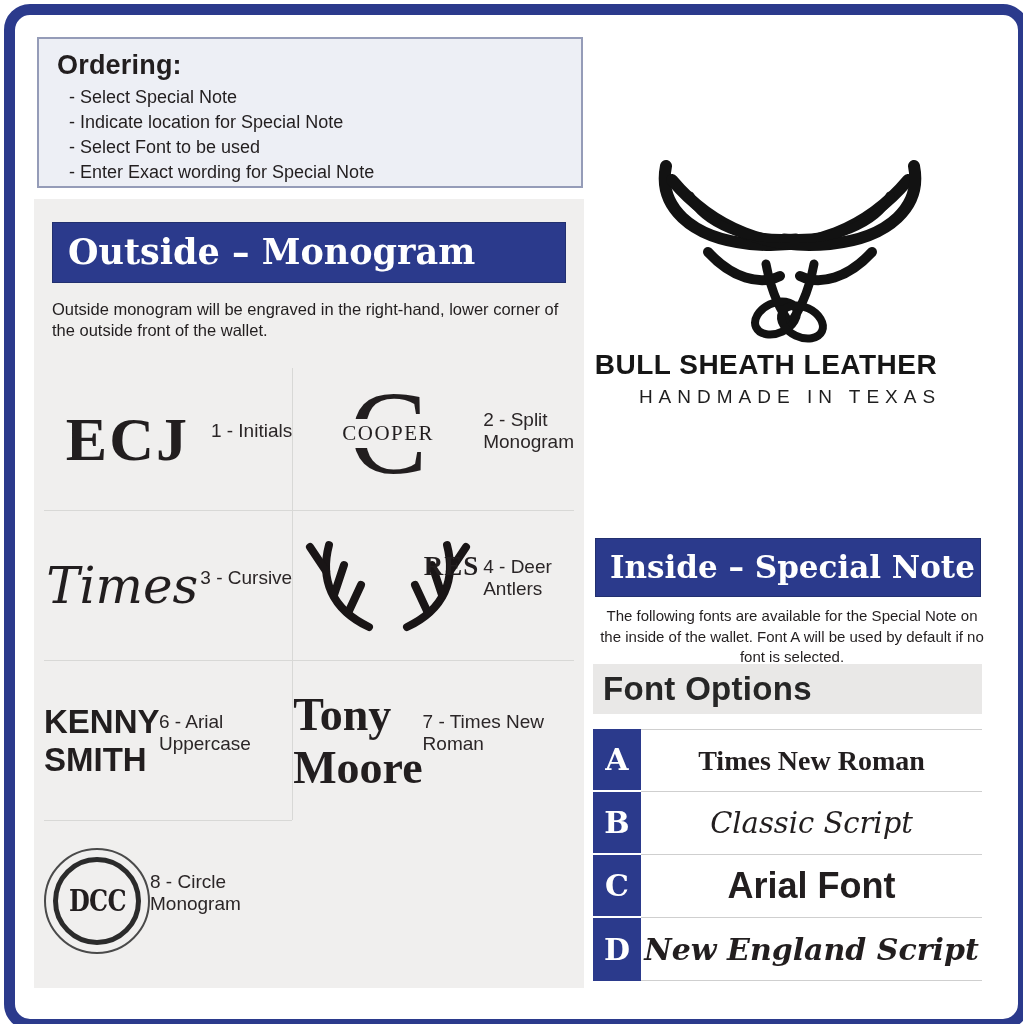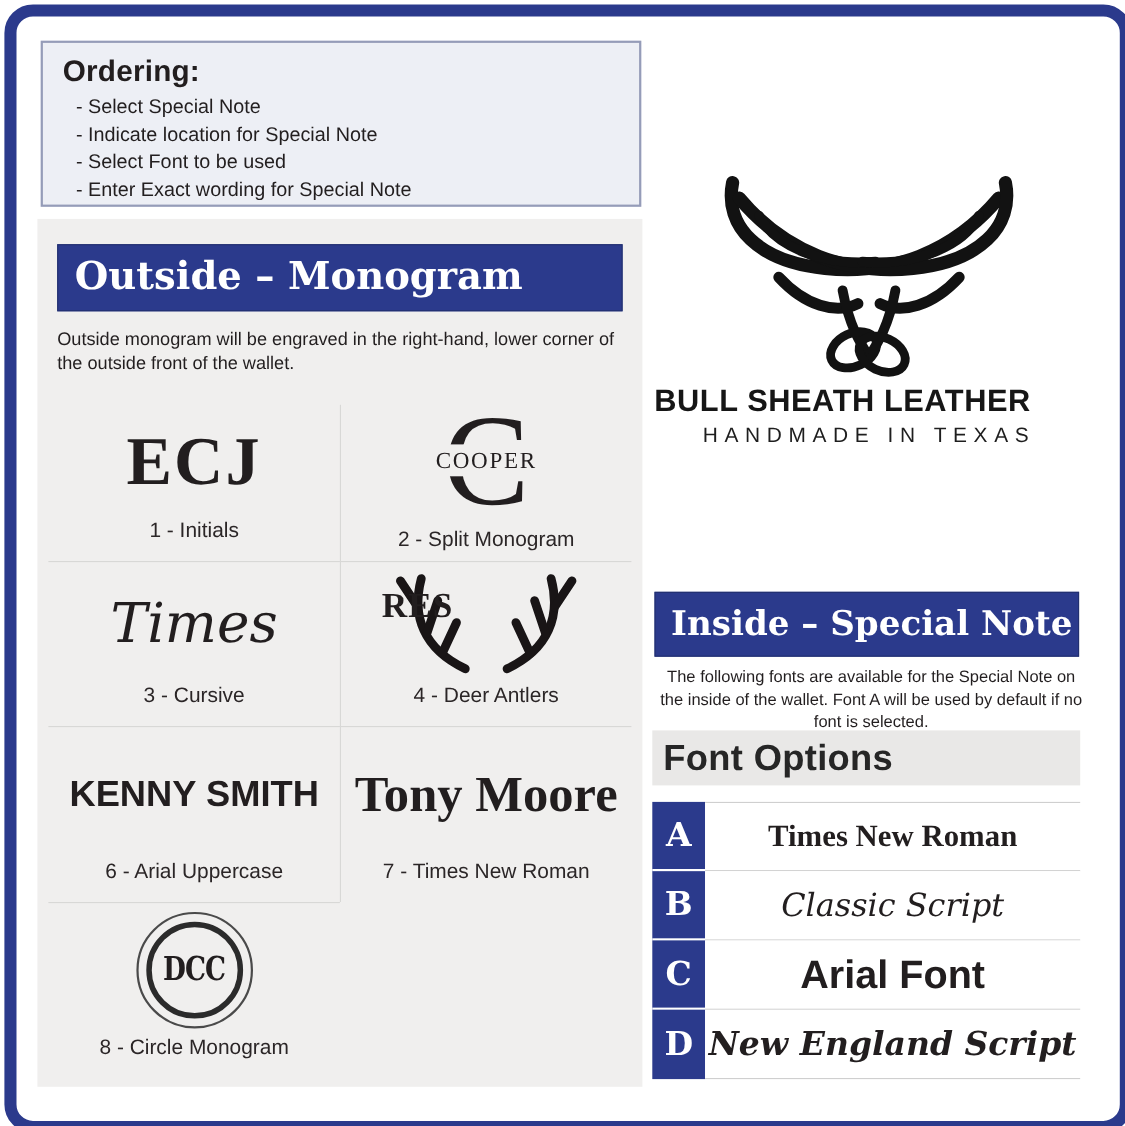--- a/index.html
+++ b/index.html
@@ -40,43 +40,43 @@
   }
   .outside-desc {
     position: absolute; left: 18px; top: 100px; width: 514px;
     font-size: 16.5px; line-height: 21px;
   }
   .monogram-grid {
     position: absolute; left: 10px; top: 169px; width: 530px; height: 612px;
     display: grid; grid-template-columns: 1fr 1fr;
     grid-template-rows: 142px 150px 160px 160px;
   }
-  .m-cell { display: flex; flex-direction: column; align-items: center; }
+  .m-cell { display: flex; align-items: center; }
   .m-cell:nth-child(even) { border-left: 1px solid #d8d8d6; }
   .m-cell:nth-child(n+3) { border-top: 1px solid #d8d8d6; }
   .m-sample { flex: 1; display: flex; align-items: center; justify-content: center; width: 100%; }
   .m-label { font-size: 19px; padding-bottom: 16px; color: #2b2627; }
 
   .style-initials { font-family: "Liberation Serif", serif; font-weight: bold; font-size: 62px; letter-spacing: 2px; }
   .split-wrap { position: relative; width: 190px; height: 112px; }
   .split-big-letter {
     position: absolute; left: 0; right: 0; top: -8px; text-align: center;
     font-family: "Liberation Serif", serif; font-size: 118px; line-height: 118px; font-weight: normal;
   }
   .split-word {
     position: absolute; left: 0; right: 0; top: 36px; text-align: center;
     background: #f0efee; font-family: "Liberation Serif", serif;
     font-size: 21px; letter-spacing: 1.5px; padding: 2px 0;
   }
   .style-cursive { font-family: "DejaVu Serif", serif; font-style: italic; font-size: 50px; }
   .antler-wrap { position: relative; width: 190px; height: 102px; }
   .antler-wrap svg { position: absolute; left: 0; top: 0; }
   .antler-text {
-    position: absolute; left: 0; right: 16px; top: 16px; text-align: left;
-    font-family: "Liberation Serif", serif; font-weight: bold; font-size: 32px; letter-spacing: 1px;
+    position: absolute; left: 0; right: 4px; top: 16px; text-align: right;
+    font-family: "Liberation Serif", serif; font-weight: bold; font-size: 27px; letter-spacing: 1px;
   }
   .style-signature { font-family: "DejaVu Serif", serif; font-style: italic; font-weight: bold; font-size: 36px; }
   .style-arial-upper { font-family: "Liberation Sans", sans-serif; font-weight: bold; font-size: 33px; }
   .style-times { font-family: "Liberation Serif", serif; font-weight: bold; font-size: 46px; }
   .circle-outer {
     width: 106px; height: 106px; border: 2px solid #4a4a4a; border-radius: 50%;
     display: flex; align-items: center; justify-content: center;
   }
   .circle-inner {
     width: 88px; height: 88px; border: 5px solid #2b2b2b; border-radius: 50%;

